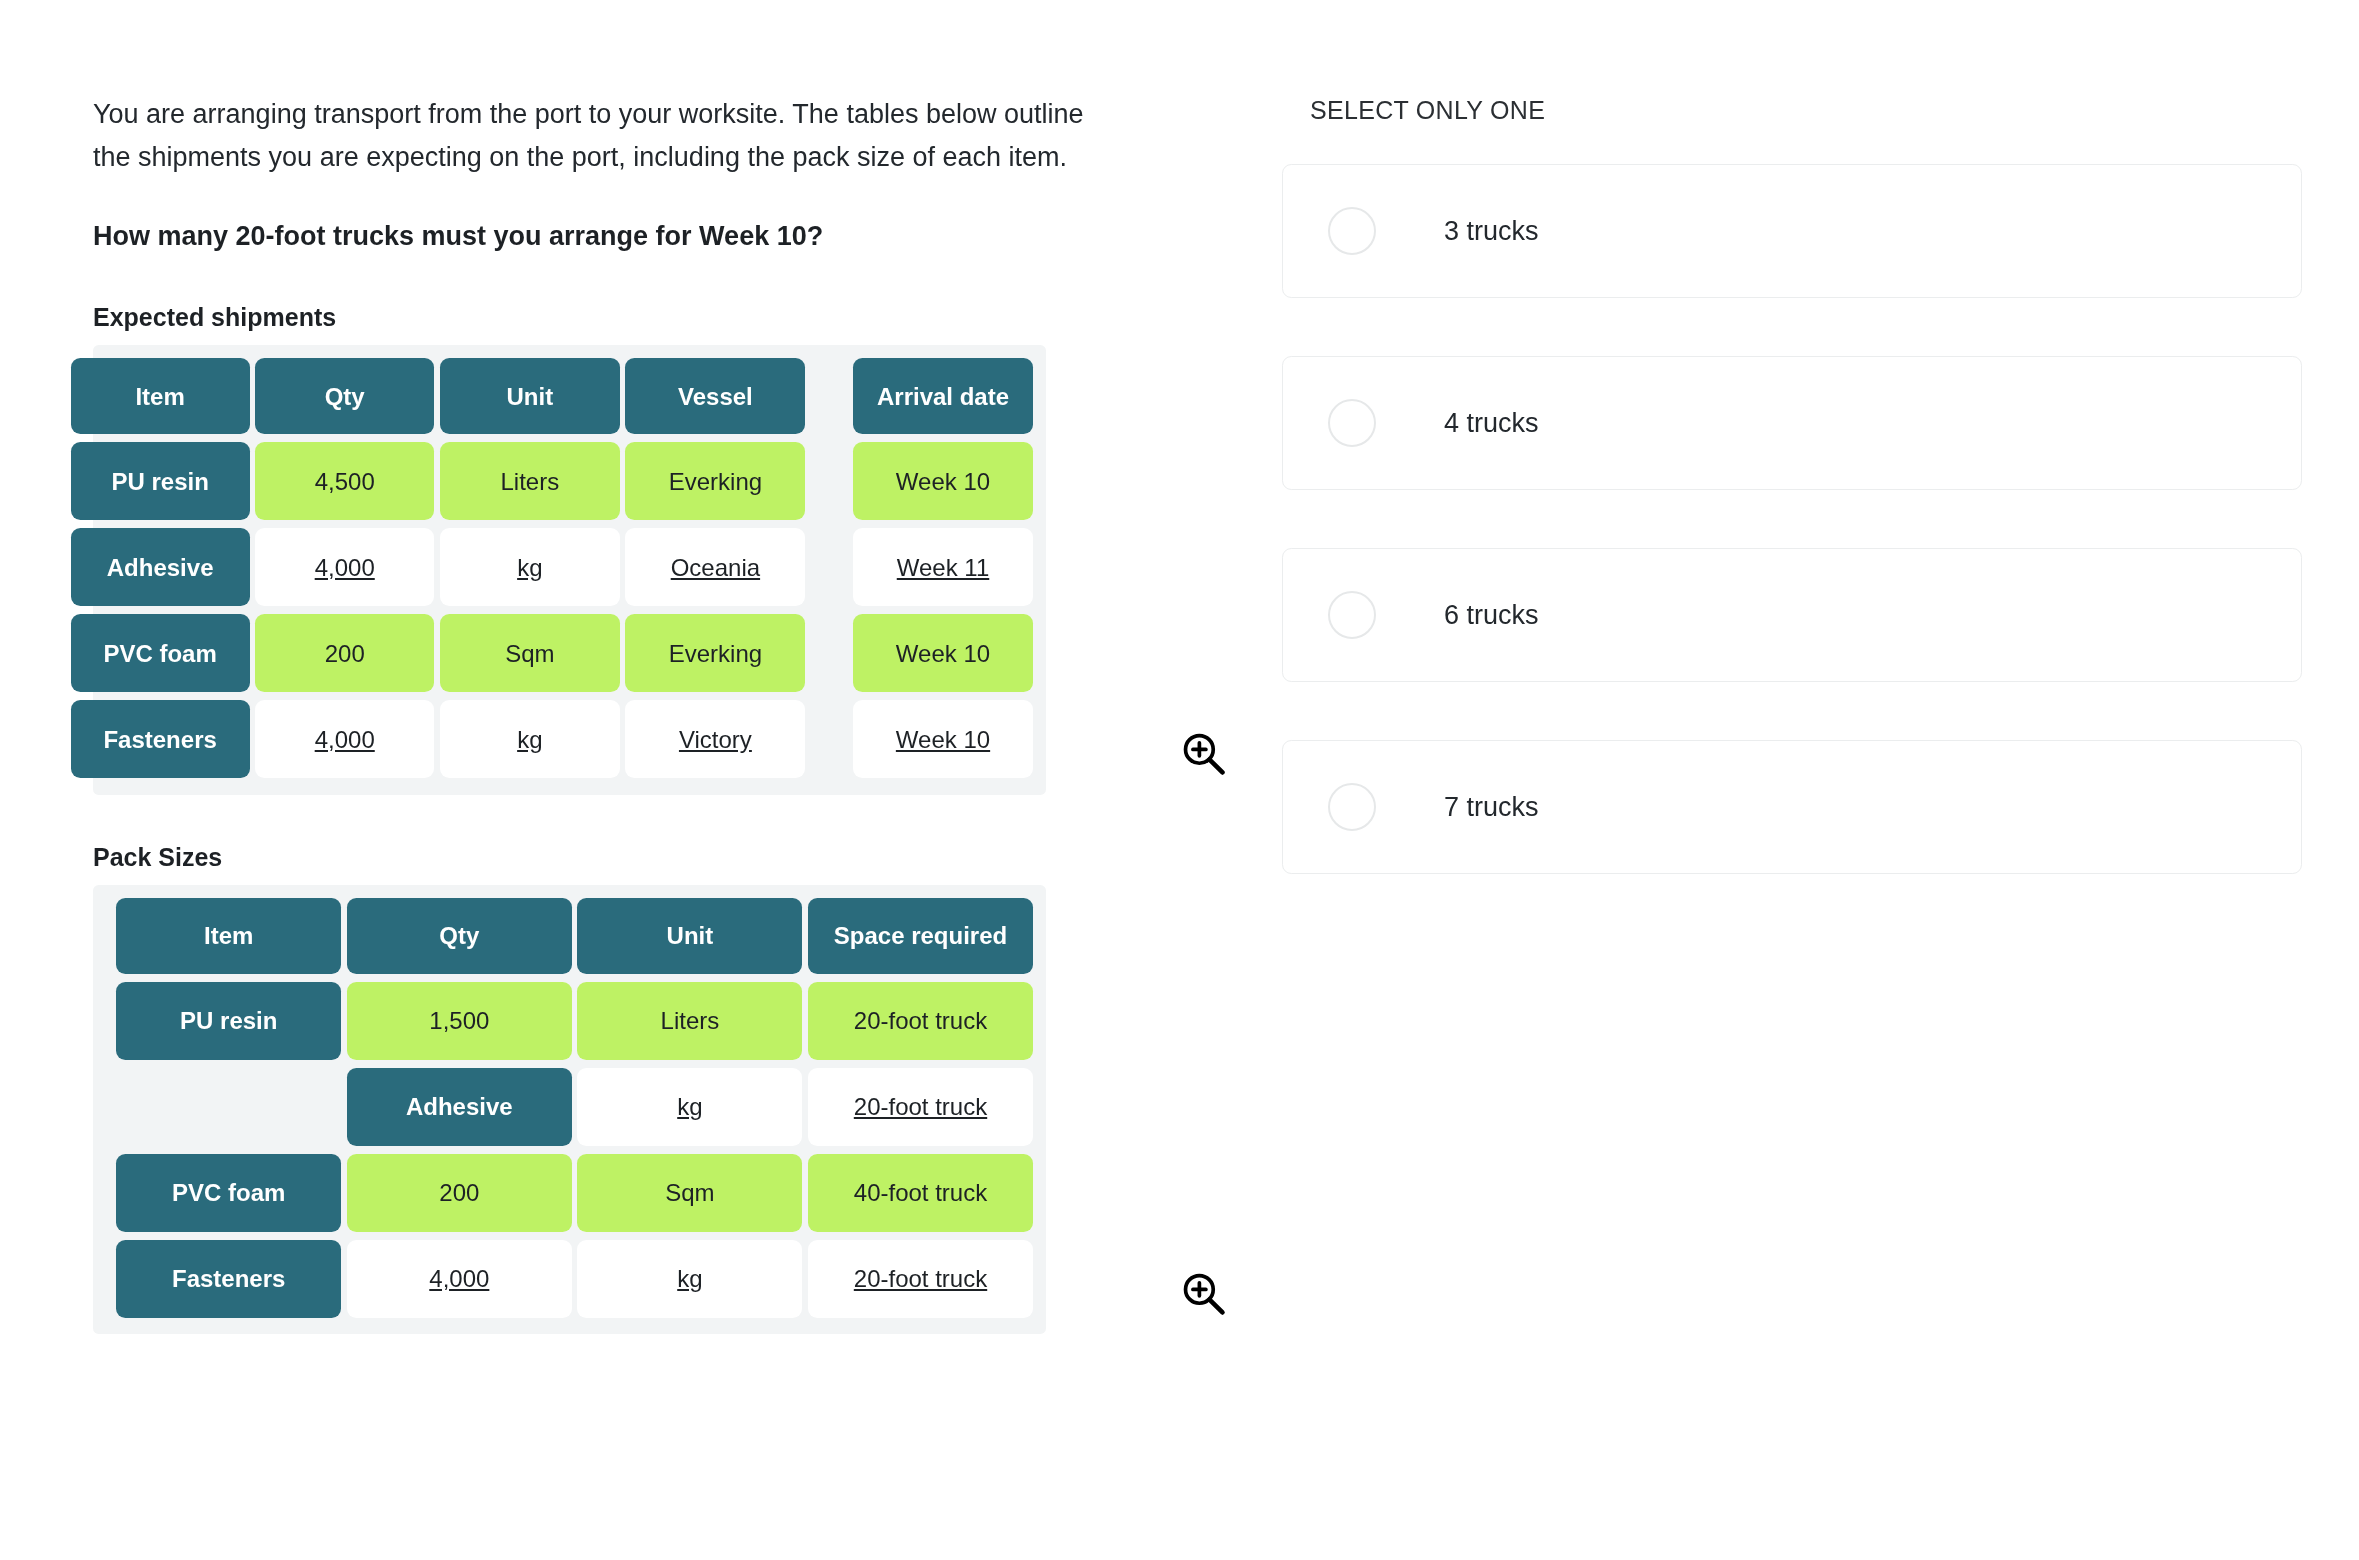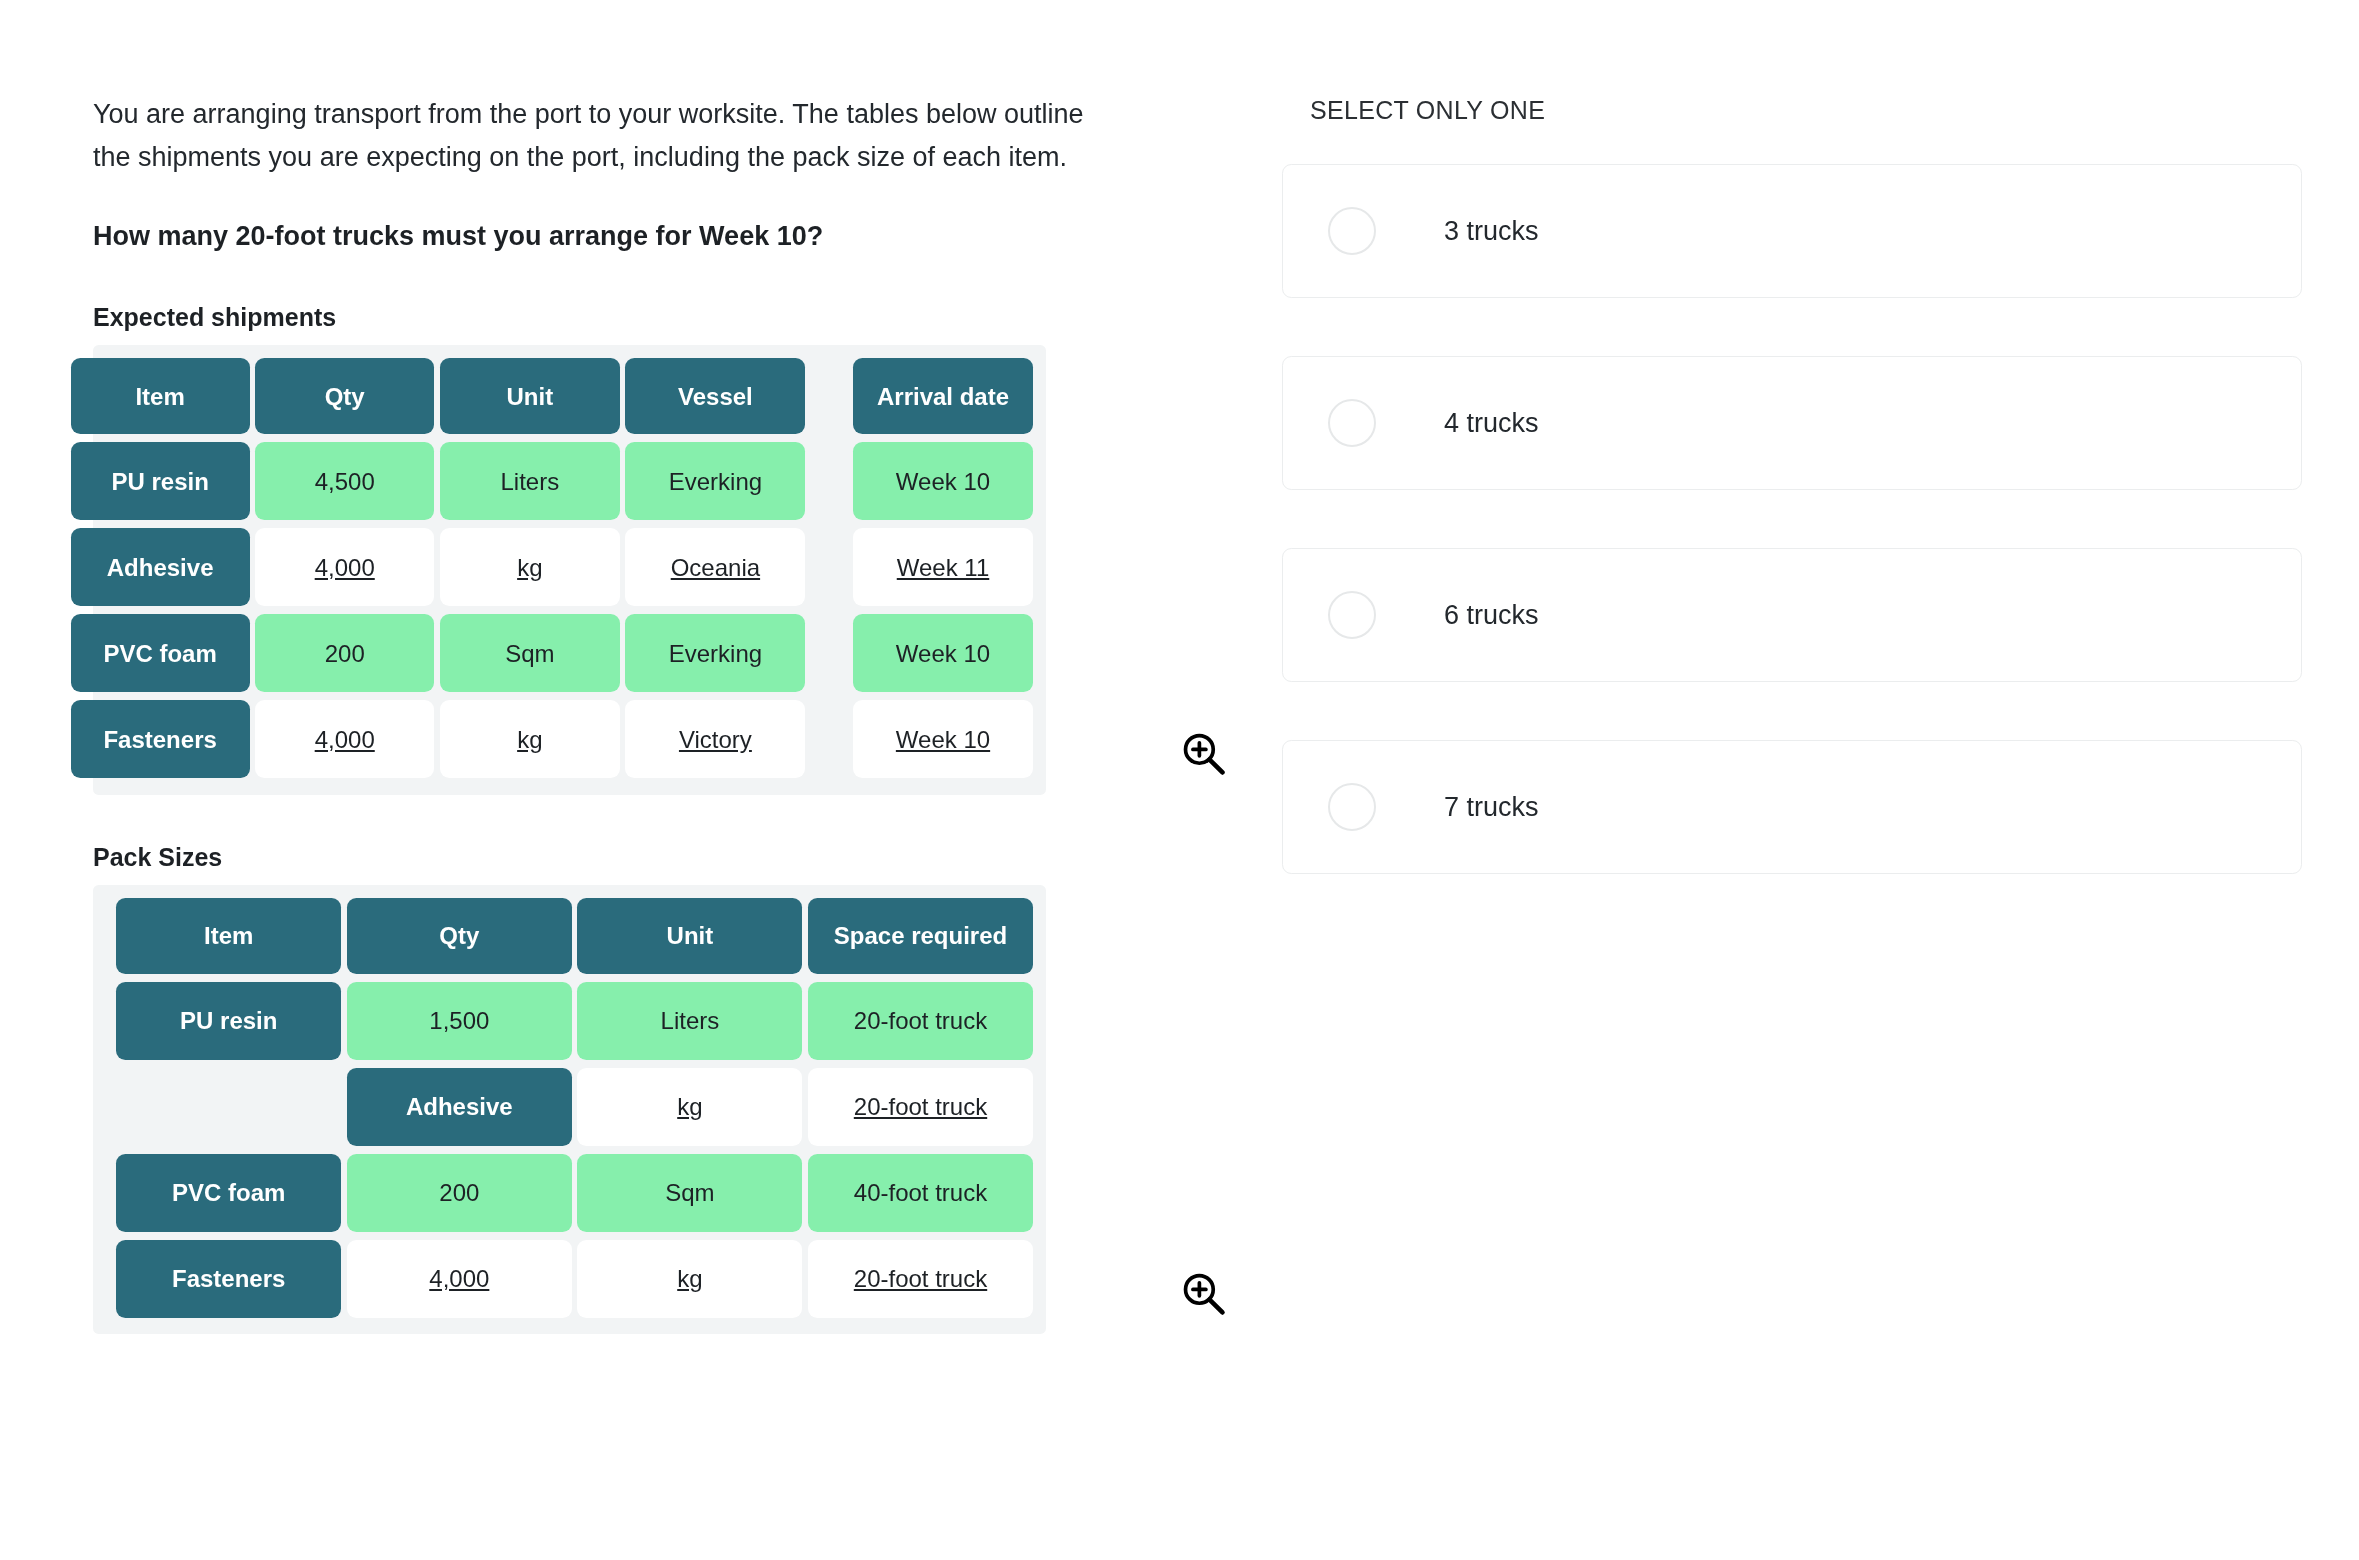--- a/index.html
+++ b/index.html
@@ -93,21 +93,21 @@
     min-height: 76px;
   }
 
   .cell.rowhead {
     background: #2a6b7c;
     color: #ffffff;
     font-weight: 700;
   }
 
   .cell.alt {
-    background: #86efac;
+    background: #bef264;
   }
 
   .cell.plain {
     background: #ffffff;
     text-decoration: underline;
   }
 
   
   .t5 .c0 { width: 179px; }
   .t5 .c1 { width: 179px; }

